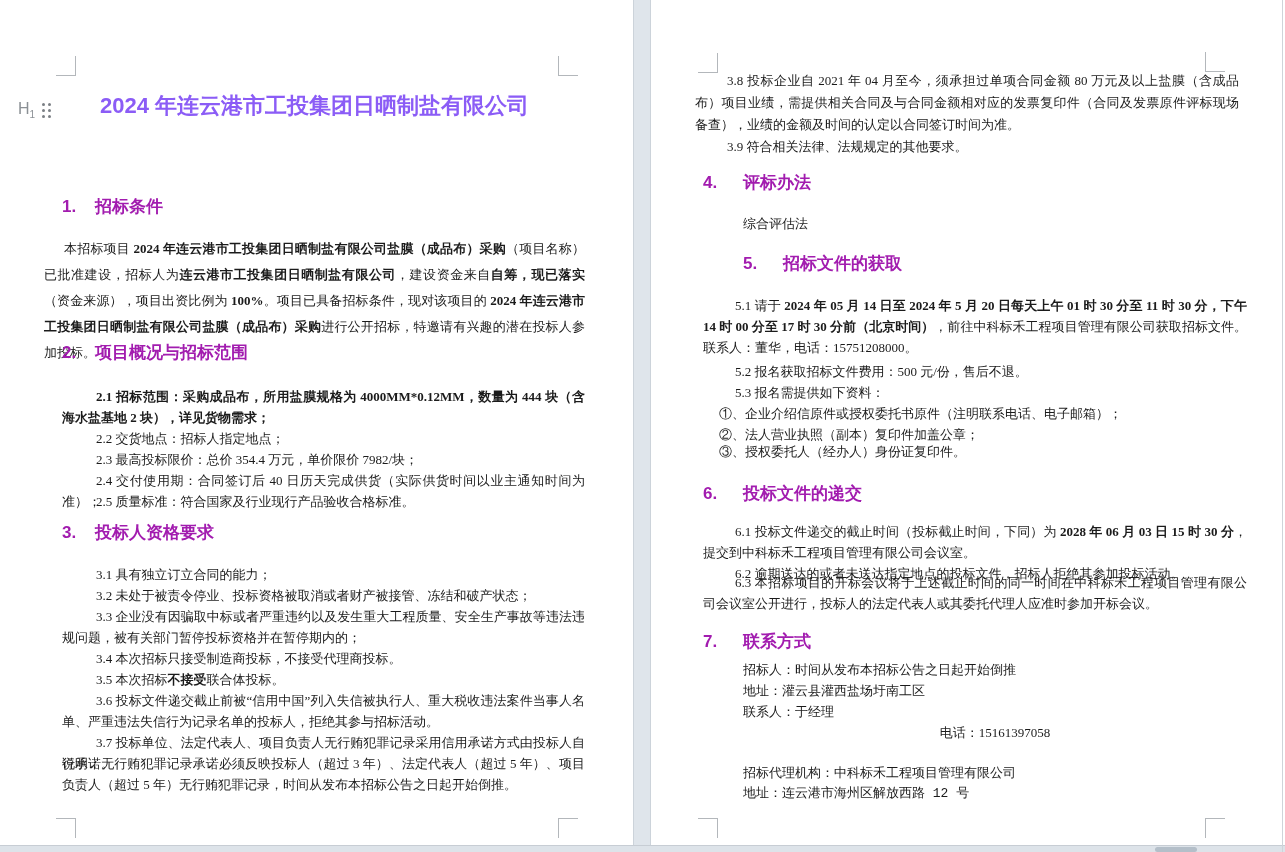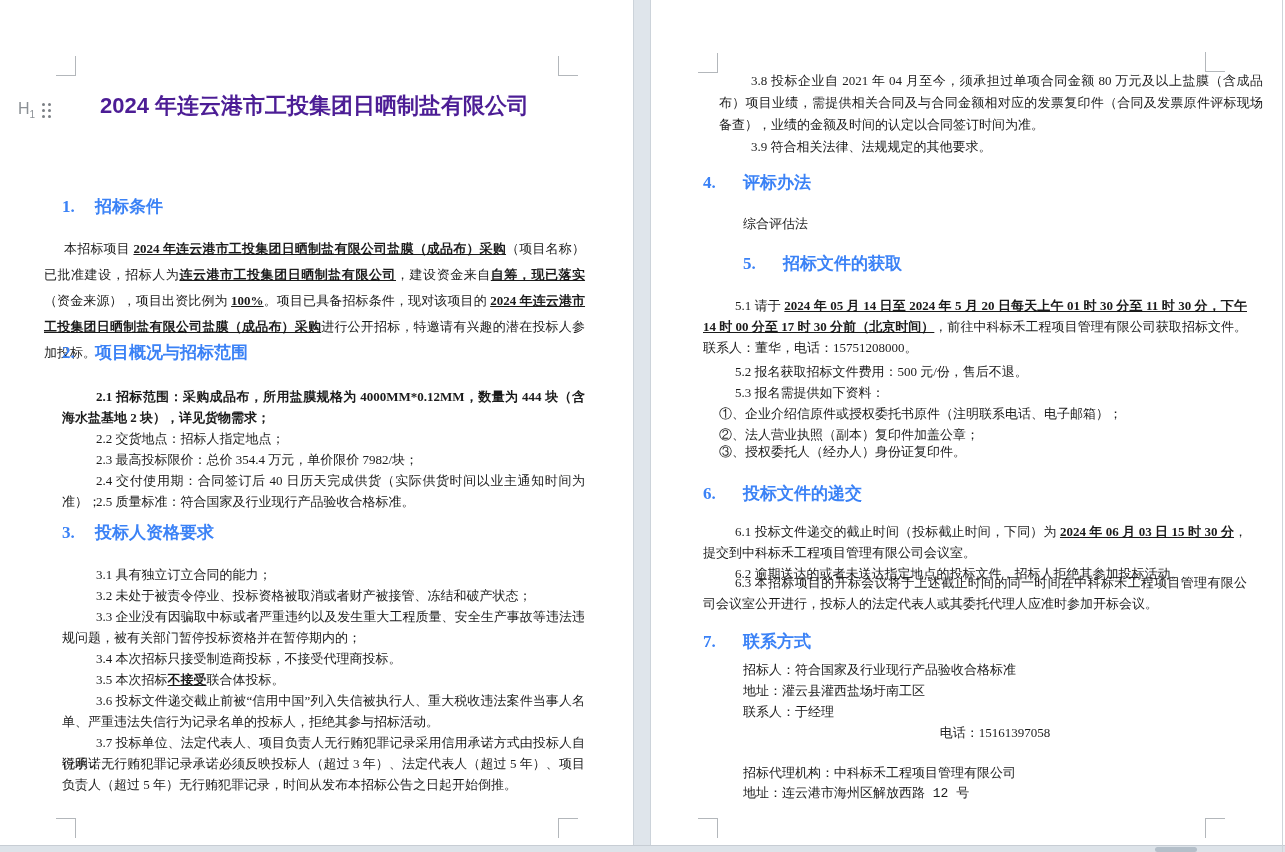--- a/index.html
+++ b/index.html
@@ -17,39 +17,39 @@
     background:#dfe5eb;border-left:1px solid #ccd3da;border-right:1px solid #ccd3da;box-sizing:border-box;}
   .bottom-strip{position:absolute;left:0;top:845px;width:1285px;height:7px;
     background:#dde3e9;border-top:1px solid #c7cdd4;box-sizing:border-box;}
   .hscroll-thumb{position:absolute;left:1155px;top:847px;width:42px;height:5px;
     border-radius:3px;background:#b4bfc9;}
   .right-edge{position:absolute;left:1282px;top:0;width:1px;height:852px;background:#cfd4d9;}
 
   
   .doc-title{position:absolute;left:44px;width:541px;text-align:center;
     font-family:"Liberation Sans", sans-serif;font-weight:bold;
-    font-size:22px;line-height:44px;color:#4c1d95;}
+    font-size:22px;line-height:44px;color:#8b5cf6;}
 
   
-  .heading{position:absolute;left:62px;font-family:Liberation Serif, serif;
-    font-weight:bold;font-size:17px;line-height:22px;color:#3b82f6;white-space:nowrap;}
+  .heading{position:absolute;left:62px;font-family:Liberation Sans, sans-serif;
+    font-weight:bold;font-size:17px;line-height:22px;color:#a21caf;white-space:nowrap;}
   #page2 .heading{left:52px;}
   .hnum{display:inline-block;min-width:33px;}
   #page2 .hnum{min-width:40px;}
 
   
   .para{position:absolute;font-size:13px;line-height:21px;text-align:justify;}
-  .bu{font-weight:bold;text-decoration:underline;}
+  .bu{font-weight:bold;}
 
   #page1 .intro{left:44px;width:541px;text-indent:20px;line-height:26px;}
   #page1 .item{left:62px;width:523px;text-indent:34px;}
   #page1 .note{left:62px;width:523px;text-indent:0;}
 
   #page2 .item{left:52px;width:544px;text-indent:32px;}
-  #page2 .item38{left:68px;width:544px;text-indent:32px;line-height:22px;}
+  #page2 .item38{left:44px;width:544px;text-indent:32px;line-height:22px;}
   #page2 .circ{left:52px;width:544px;text-indent:16px;}
   #page2 .eval{left:52px;width:544px;text-indent:40px;}
   #page2 .contact{left:52px;width:544px;text-indent:40px;line-height:20px;text-align:left;}
 
   
   .mark{position:absolute;width:20px;height:20px;border:0 solid #b3b7bb;box-sizing:border-box;}
   .m-tl{border-right-width:1px;border-bottom-width:1px;}
   .m-tr{border-left-width:1px;border-bottom-width:1px;}
   .m-bl{border-right-width:1px;border-top-width:1px;}
   .m-br{border-left-width:1px;border-top-width:1px;}
@@ -119,25 +119,25 @@
       <div class="heading" style="top: 172px;"><span class="hnum">4.</span><span>评标办法</span></div>
       <div class="para eval" style="top: 213px;"><span>综合评估法</span></div>
       <div class="heading" style="top: 253px; margin-left: 40px;"><span class="hnum">5.</span><span>招标文件的获取</span></div>
       <div class="para item" style="top: 295px;"><span>5.1 请于 </span><span class="bu">2024 年 05 月 14 日至 2024 年 5 月 20 日每天上午 01 时 30 分至 11 时 30 分，下午 14 时 00 分至 17 时 30 分前（北京时间）</span><span>，前往中科标禾工程项目管理有限公司获取招标文件。联系人：董华，电话：15751208000。</span></div>
       <div class="para item" style="top: 361px;"><span>5.2 报名获取招标文件费用：500 元/份，售后不退。</span></div>
       <div class="para item" style="top: 382px;"><span>5.3 报名需提供如下资料：</span></div>
       <div class="para circ" style="top: 403px;"><span>①、企业介绍信原件或授权委托书原件（注明联系电话、电子邮箱）；</span></div>
       <div class="para circ" style="top: 424px;"><span>②、法人营业执照（副本）复印件加盖公章；</span></div>
       <div class="para circ" style="top: 441px;"><span>③、授权委托人（经办人）身份证复印件。</span></div>
       <div class="heading" style="top: 483px;"><span class="hnum">6.</span><span>投标文件的递交</span></div>
-      <div class="para item" style="top: 521px;"><span>6.1 投标文件递交的截止时间（投标截止时间，下同）为 </span><span class="bu">2024 年 06 月 03 日 15 时 30 分</span><span>，提交到中科标禾工程项目管理有限公司会议室。</span></div>
+      <div class="para item" style="top: 521px;"><span>6.1 投标文件递交的截止时间（投标截止时间，下同）为 </span><span class="bu">2028 年 06 月 03 日 15 时 30 分</span><span>，提交到中科标禾工程项目管理有限公司会议室。</span></div>
       <div class="para item" style="top: 563px;"><span>6.2 逾期送达的或者未送达指定地点的投标文件，招标人拒绝其参加投标活动。</span></div>
       <div class="para item" style="top: 572px;"><span>6.3 本招标项目的开标会议将于上述截止时间的同一时间在中科标禾工程项目管理有限公司会议室公开进行，投标人的法定代表人或其委托代理人应准时参加开标会议。</span></div>
       <div class="heading" style="top: 631px;"><span class="hnum">7.</span><span>联系方式</span></div>
-      <div class="para contact" style="top: 660px;"><span>招标人：符合国家及行业现行产品验收合格标准</span></div>
+      <div class="para contact" style="top: 660px;"><span>招标人：时间从发布本招标公告之日起开始倒推</span></div>
       <div class="para contact" style="top: 681px;"><span>地址：灌云县灌西盐场圩南工区</span></div>
       <div class="para contact" style="top: 702px;"><span>联系人：于经理</span></div>
       <div class="para contact" style="top: 723px; text-align: center;"><span>电话：15161397058</span></div>
       <div class="para contact" style="top: 763px;"><span>招标代理机构：中科标禾工程项目管理有限公司</span></div>
       <div class="para contact" style="top: 784px; font-family: Liberation Mono, monospace;"><span>地址：连云港市海州区解放西路 12 号</span></div>
     </div>
 </div>
 
 <div class="bottom-strip"></div>
 <div class="hscroll-thumb"></div>

